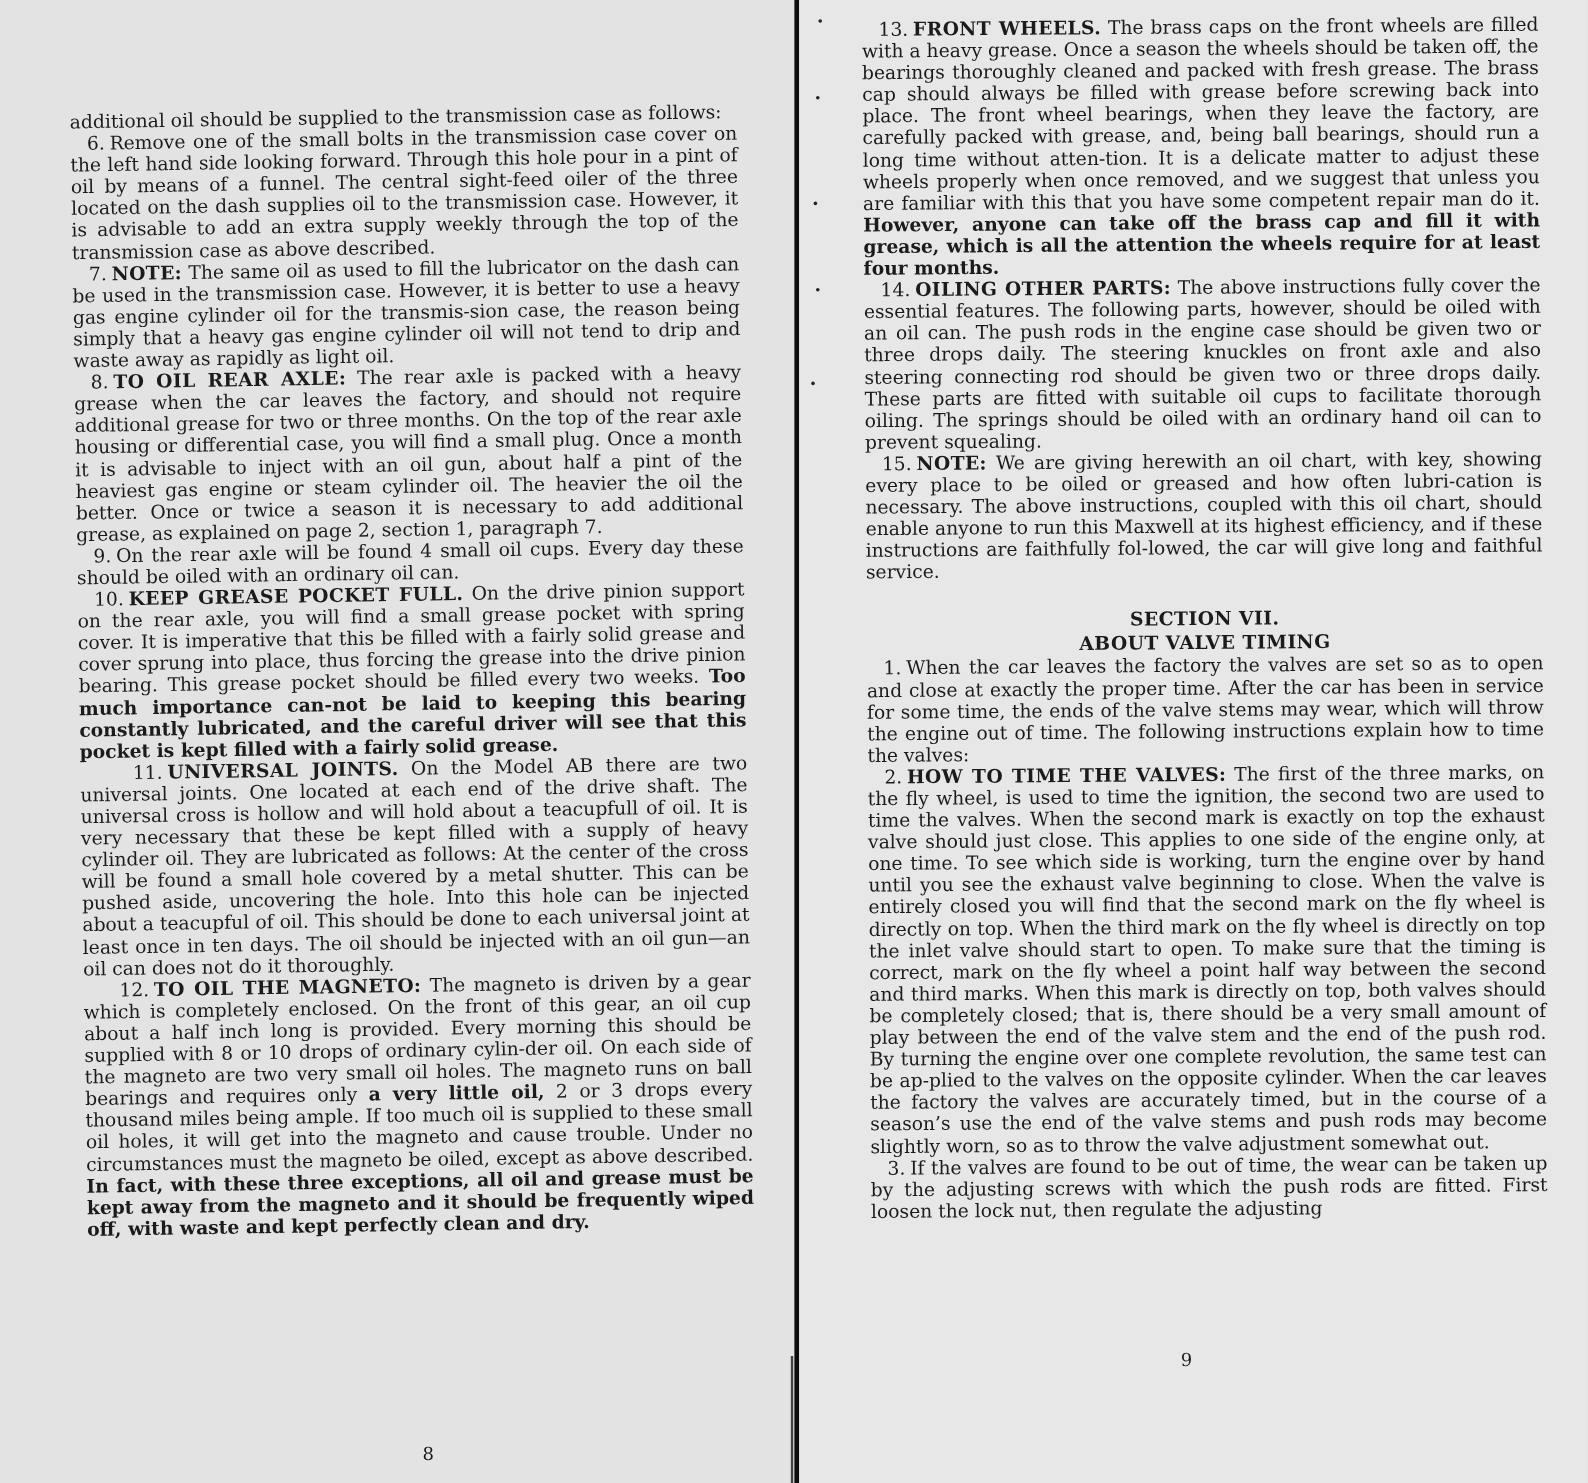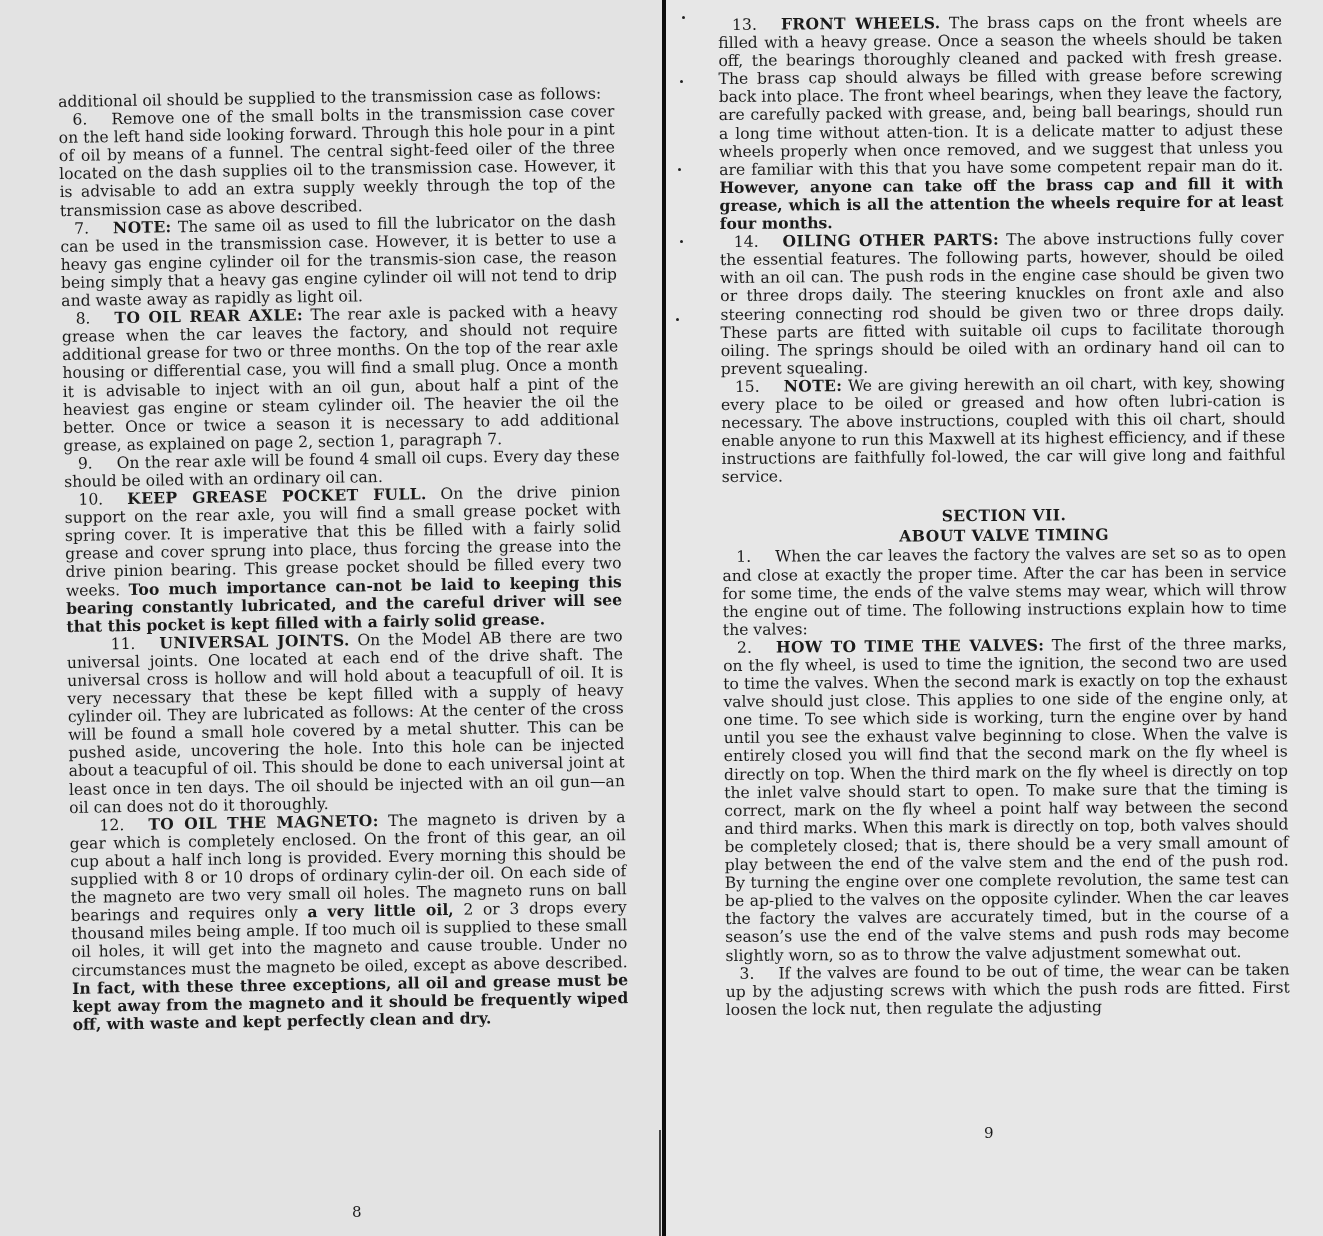--- a/index.html
+++ b/index.html
@@ -63,21 +63,21 @@
       text-indent: 14px;
       margin-bottom: 0px;
     }
     .para.first { text-indent: 0; }
     .para + .para { margin-top: 0px; }
     .heading {
       font-weight: bold;
       letter-spacing: 0.3px;
     }
     .bold-run { font-weight: bold; }
-    .num { margin-right: 24px; }
+    .num { margin-right: 4px; }
     .section-title {
       text-align: center;
       font-weight: bold;
       font-size: 15.6px;
       line-height: 20px;
       letter-spacing: 0.4px;
     }
     .section-title.first { margin-top: 22px; }
     .page-number {
       position: absolute;

